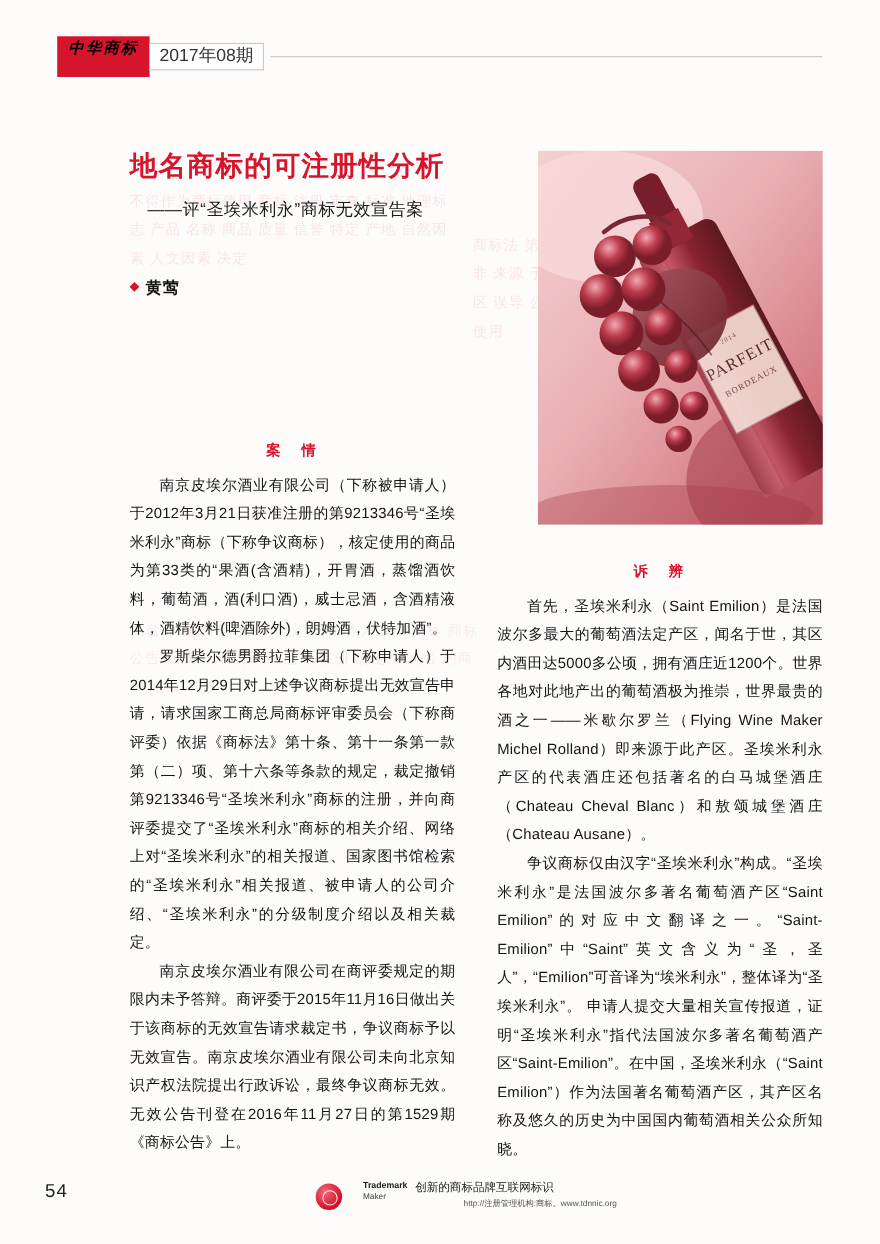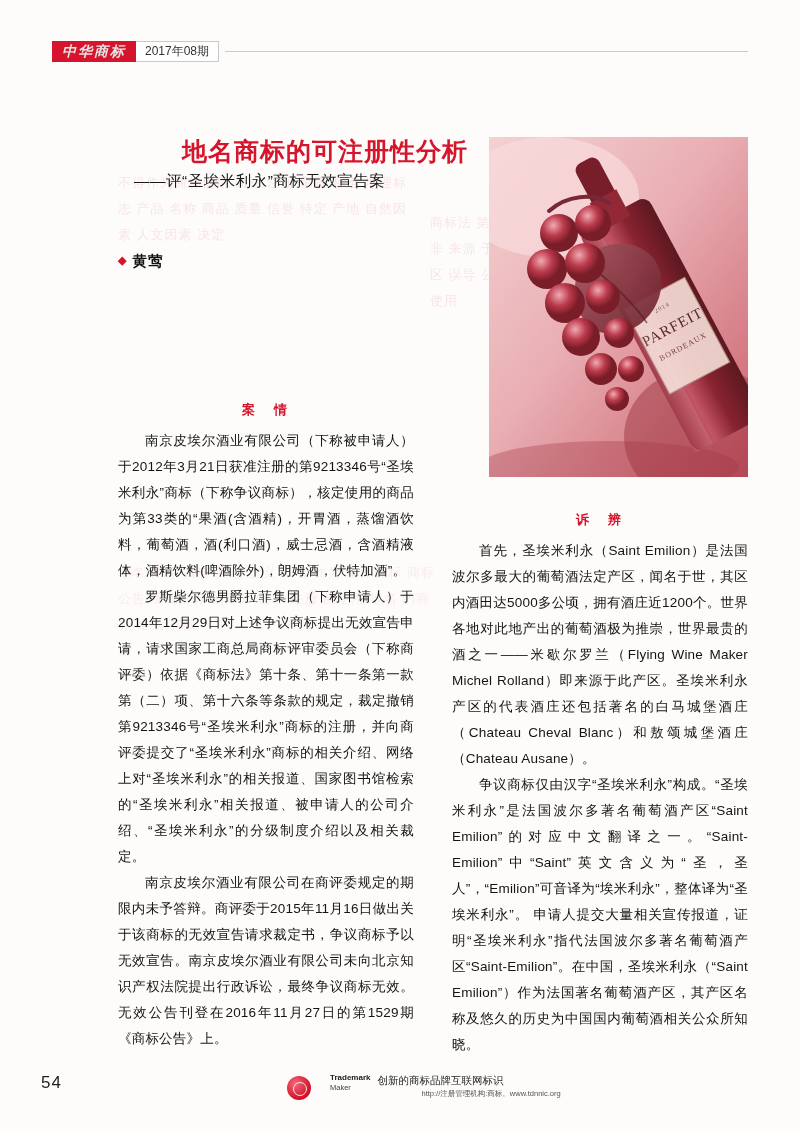--- a/index.html
+++ b/index.html
@@ -27,36 +27,36 @@
     position: absolute;
     top: 38px;
     left: 52px;
     right: 52px;
     height: 26px;
     display: flex;
     align-items: center;
   }
   .journal-badge {
     background: #d6142b;
-    color: #e5e5e5;
+    color: #000000;
     font-size: 14px;
     font-weight: bold;
     letter-spacing: 2px;
-    padding: 3px 10px 4px 10px;
+    padding: 3px 10px 20px 10px;
     font-style: italic;
     line-height: 1;
     white-space: nowrap;
   }
   .issue-box {
     border-top: 1px solid #c9c9c9;
     border-right: 1px solid #c9c9c9;
     border-bottom: 1px solid #c9c9c9;
     border-left: none;
     padding: 3px 9px 4px 9px;
-    font-size: 12px;
+    font-size: 16px;
     color: #333;
     line-height: 1;
     white-space: nowrap;
     background: #fff;
   }
   .masthead-rule {
     flex: 1;
     height: 1px;
     background: #c9c9c9;
     margin-left: 6px;
@@ -82,23 +82,22 @@
     position: absolute;
     top: 136px;
     left: 118px;
     width: 350px;
   }
   .article-title {
     color: #d6142b;
     font-size: 25px;
     font-weight: bold;
     letter-spacing: 1px;
-    margin: 0 0 4px 0;
+    margin: 0 0 14px 0;
     line-height: 1.2;
-    text-align: right;
   }
   .article-subtitle {
     color: #1a1a1a;
     font-size: 15.5px;
     letter-spacing: 0.5px;
     margin: 0;
     line-height: 1.4;
     padding-left: 16px;
   }
   .byline {

